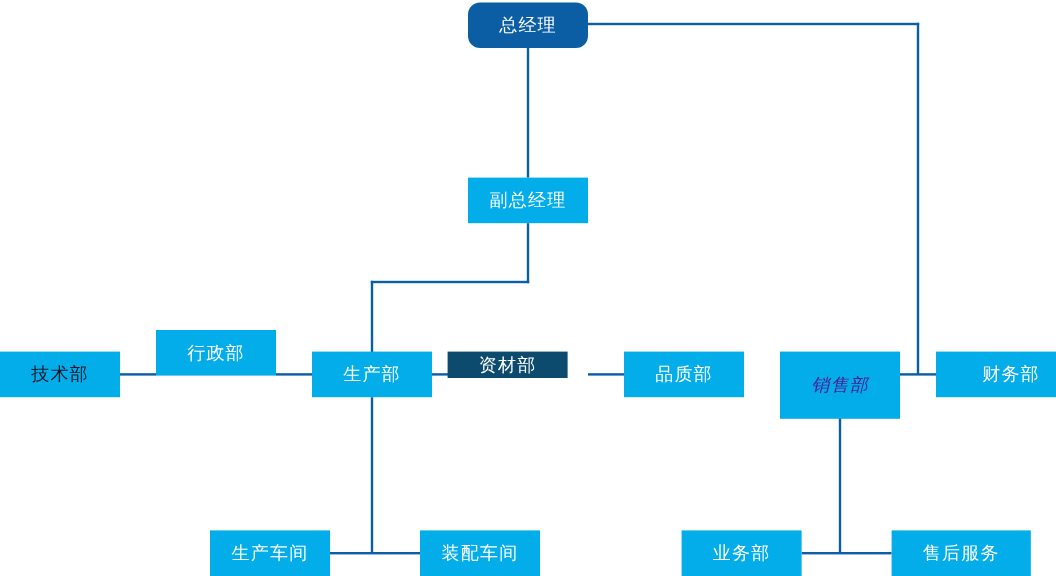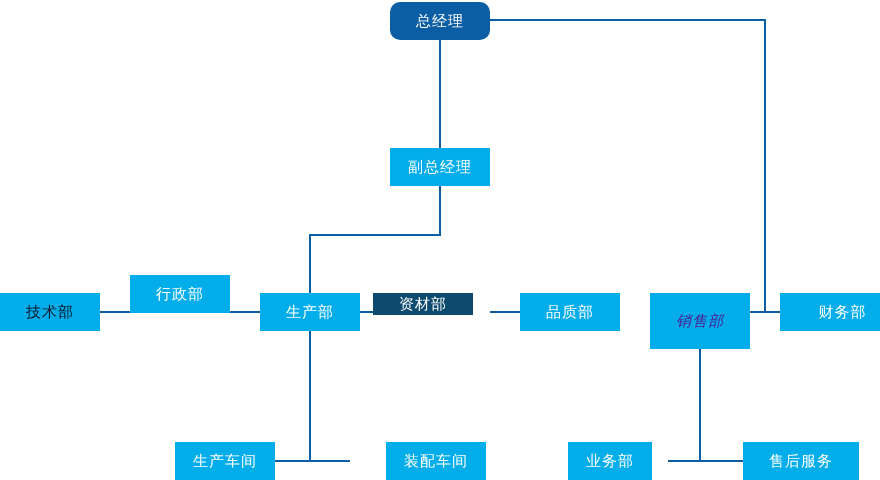--- a/index.html
+++ b/index.html
@@ -92,22 +92,22 @@
     </div>
     <div class="node level-2" style="left: 650px; top: 293px; width: 100px; height: 56px; background: rgb(3, 173, 233); color: #4c1d95; font-style: italic;">
       <span>销售部</span>
     </div>
     <div class="node level-2" style="left: 780px; top: 293px; width: 100px; height: 38px; background: rgb(3, 173, 233); color: rgb(255, 255, 255); padding-left: 25px;">
       <span>财务部</span>
     </div>
     <div class="node level-3" style="left: 175px; top: 442px; width: 100px; height: 38px; background: rgb(3, 173, 233); color: rgb(255, 255, 255);">
       <span>生产车间</span>
     </div>
-    <div class="node level-3" style="left: 350px; top: 442px; width: 100px; height: 38px; background: rgb(3, 173, 233); color: rgb(255, 255, 255); margin-left: 36px;">
+    <div class="node level-3" style="left: 350px; top: 442px; width: 100px; height: 38px; background: rgb(3, 173, 233); color: rgb(255, 255, 255);">
       <span>装配车间</span>
     </div>
-    <div class="node level-3" style="left: 568px; top: 442px; width: 84px; height: 38px; background: rgb(3, 173, 233); color: rgb(255, 255, 255);">
+    <div class="node level-3" style="left: 568px; top: 442px; width: 100px; height: 38px; background: rgb(3, 173, 233); color: rgb(255, 255, 255);">
       <span>业务部</span>
     </div>
     <div class="node level-3" style="left: 743px; top: 442px; width: 116px; height: 38px; background: rgb(3, 173, 233); color: rgb(255, 255, 255);">
       <span>售后服务</span>
     </div>
   </div>
 
 </body></html>

